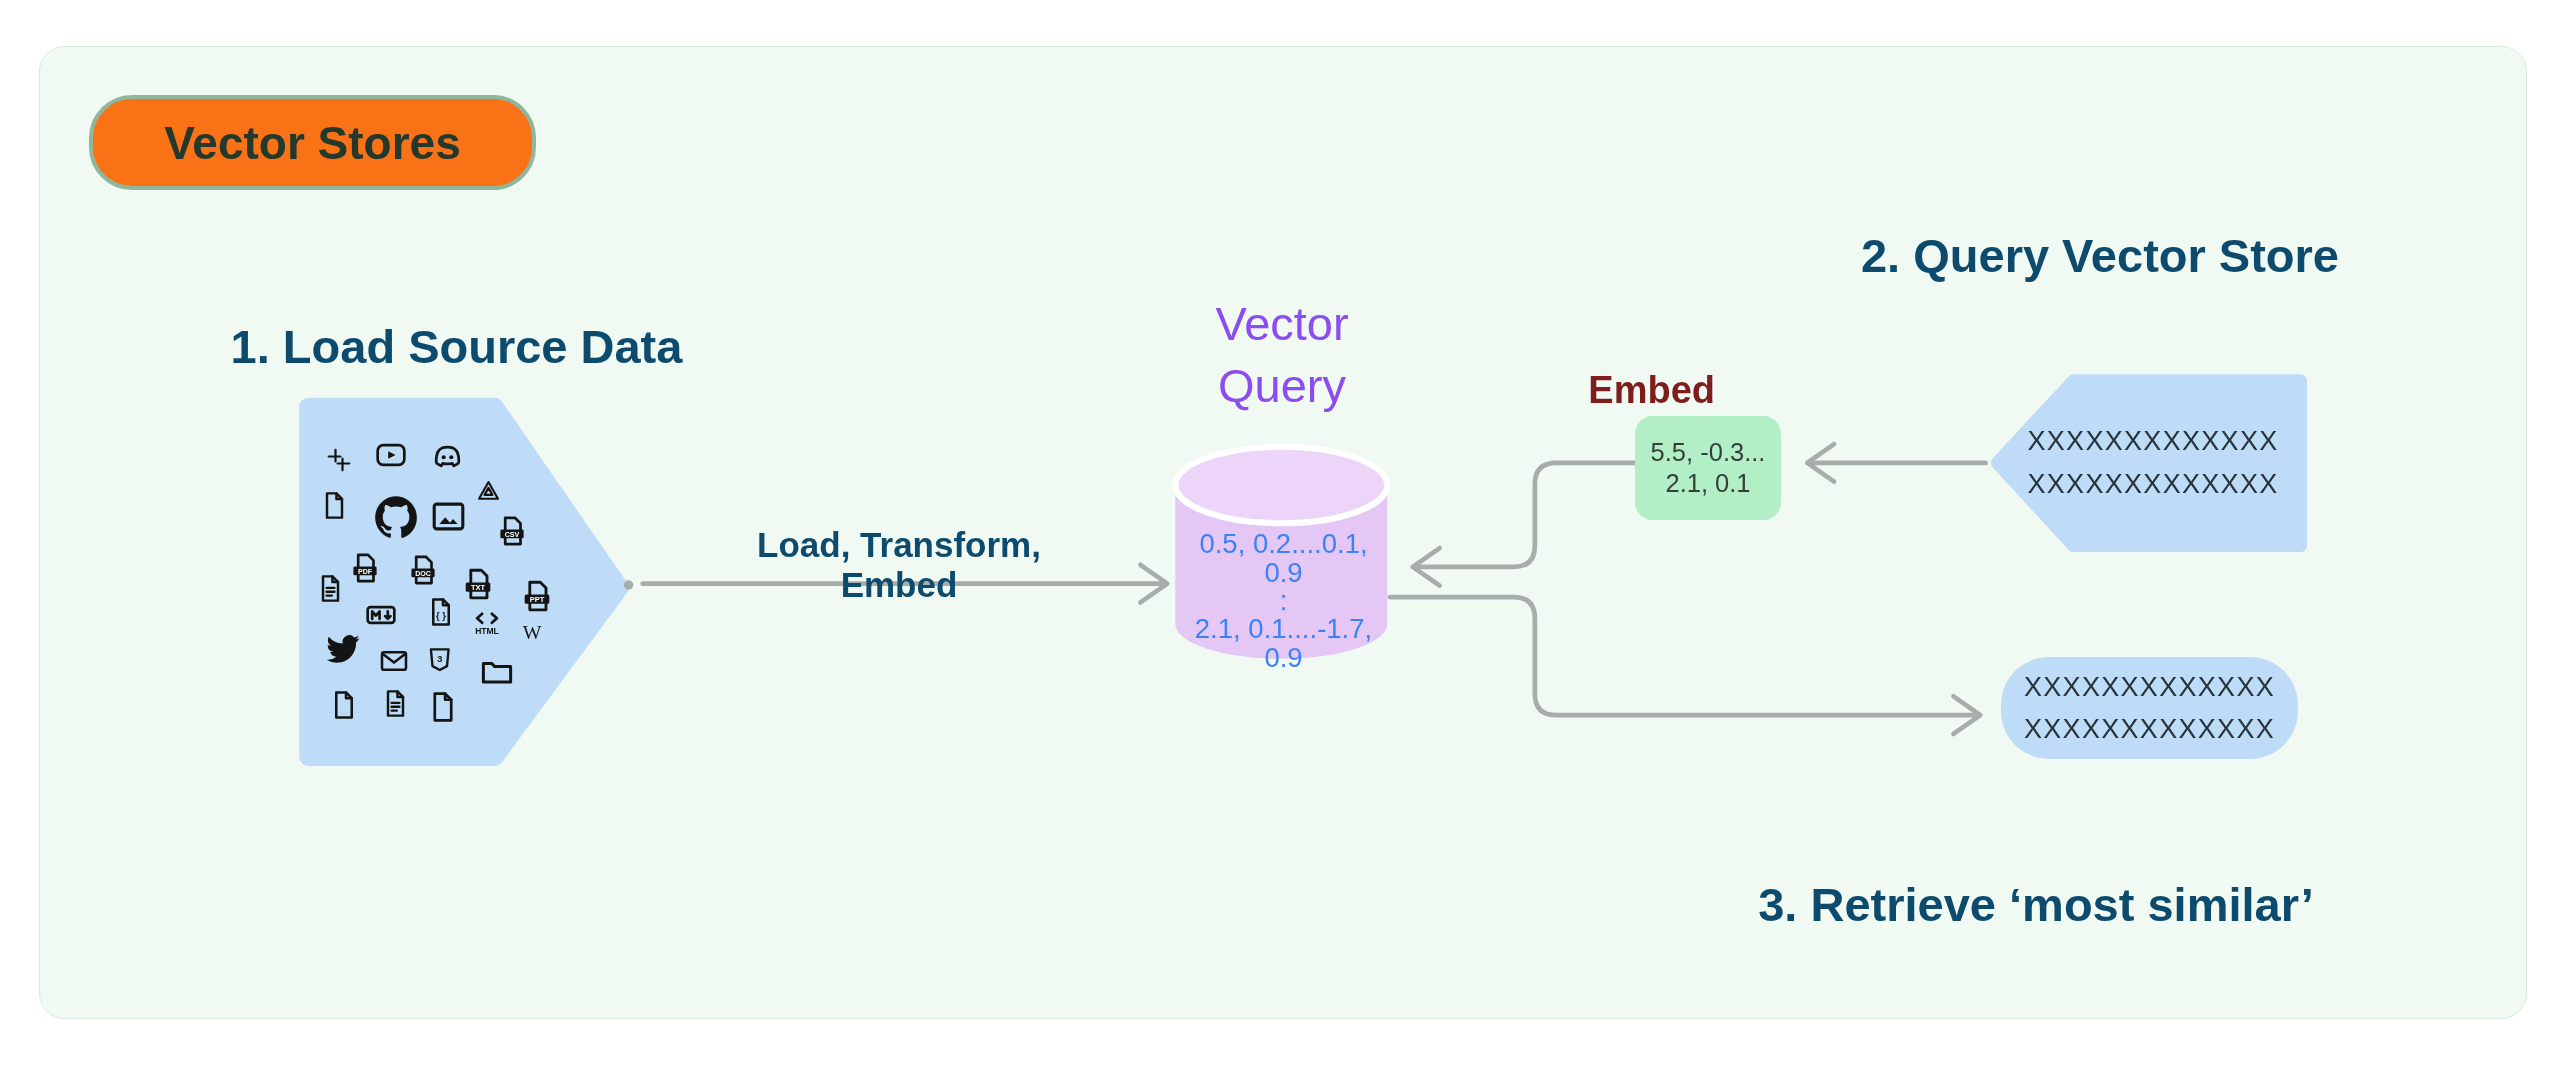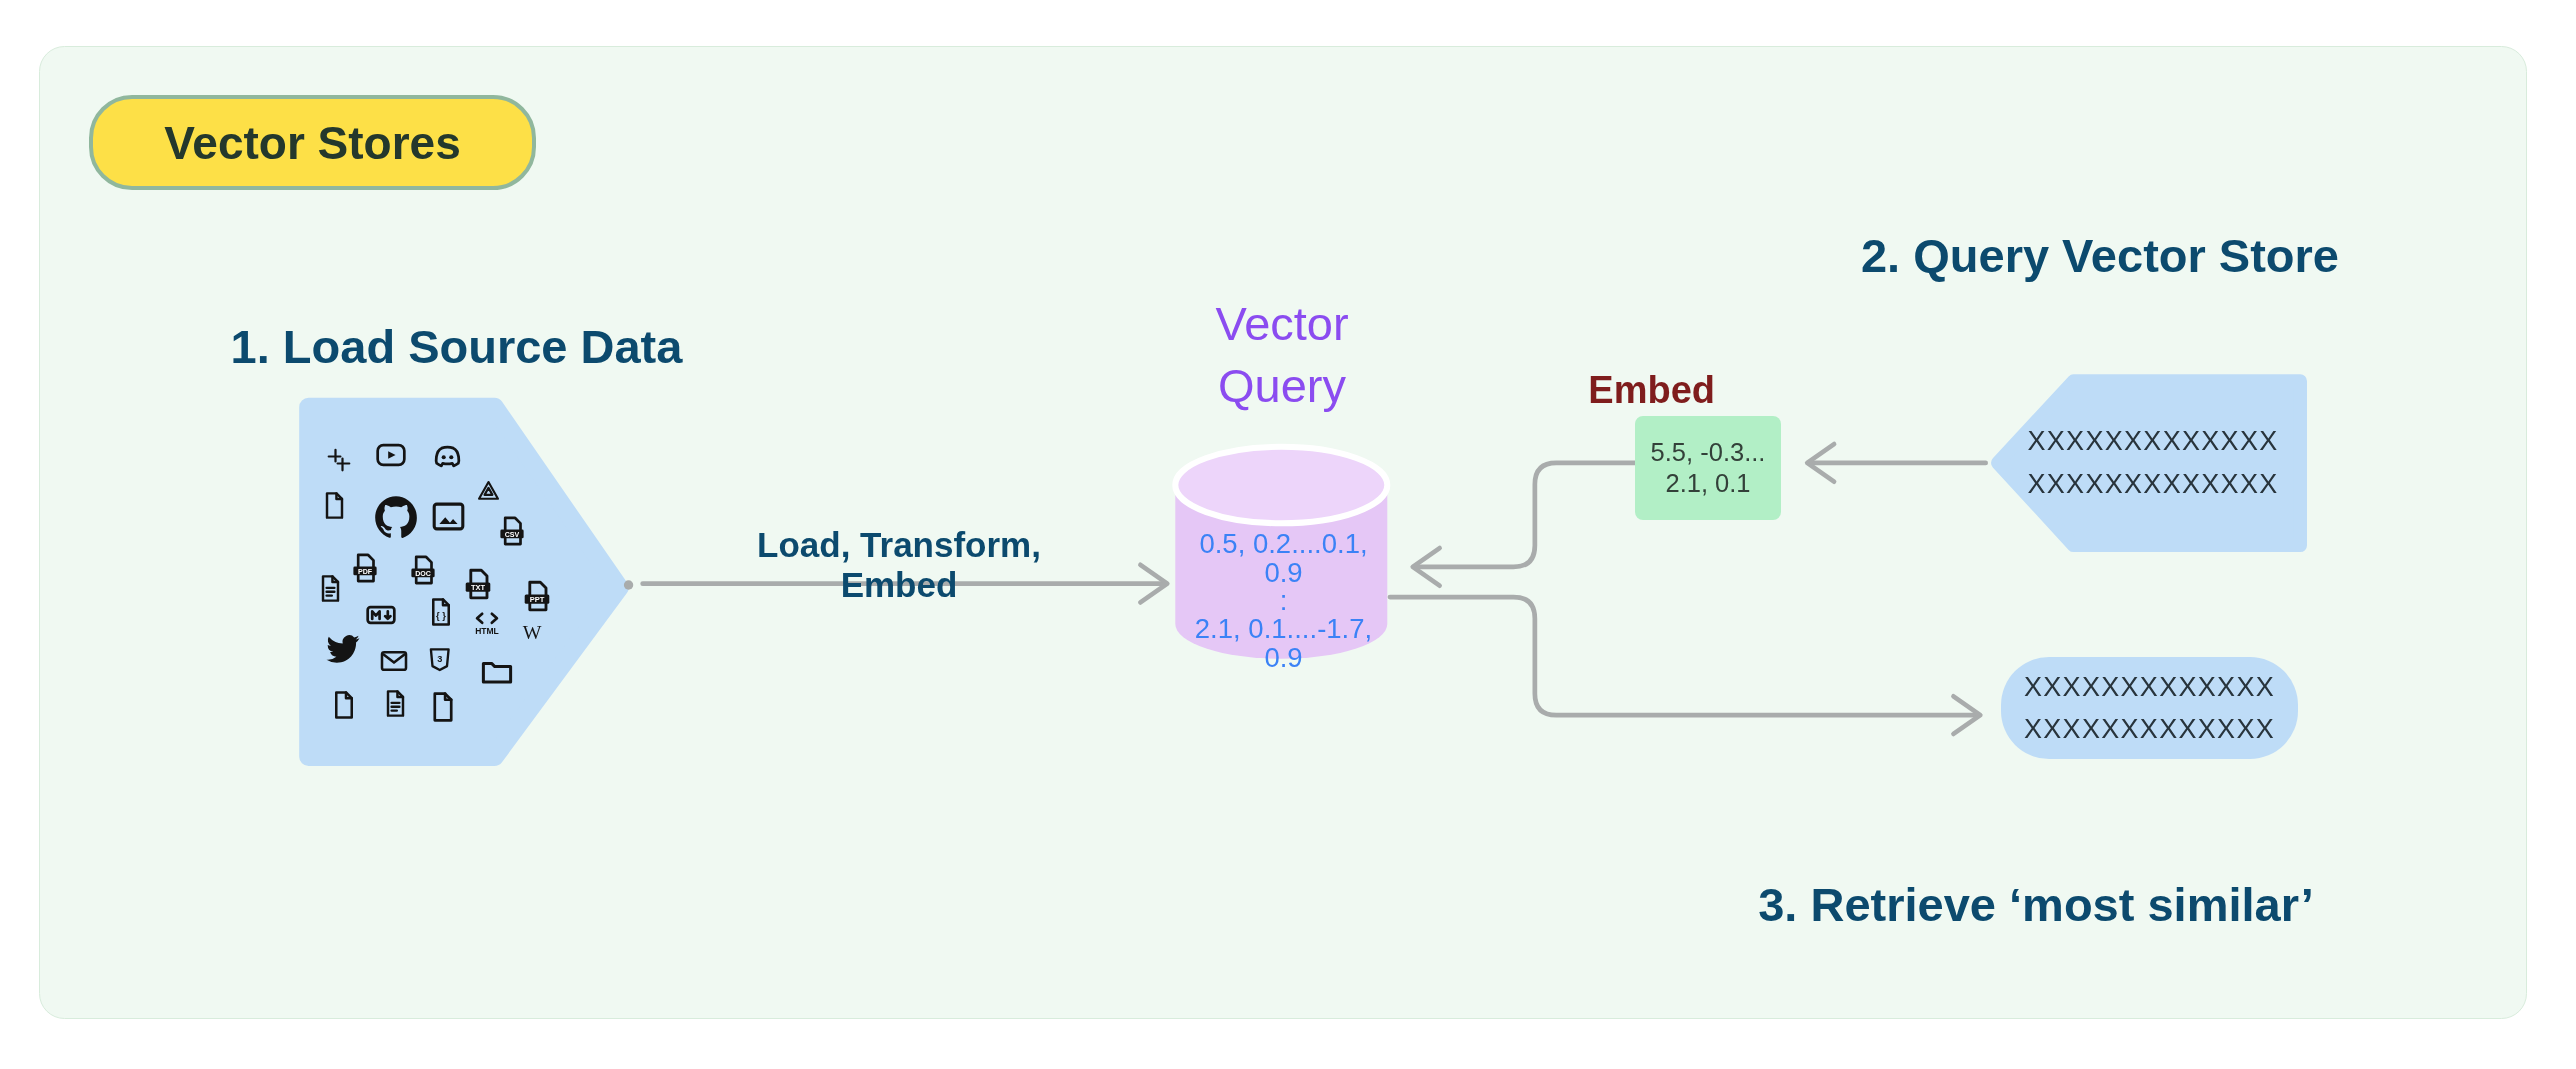--- a/index.html
+++ b/index.html
@@ -7,21 +7,21 @@
     width:2576px;height:1070px;position:relative;overflow:hidden;
     background:#ffffff;
     font-family:"Liberation Sans", sans-serif;
   }
   #panel{
     position:absolute;left:39px;top:46px;width:2486px;height:971px;
     border-radius:25.5px;border:1.3px solid #d8ecdc;background:#f0f9f2;
   }
   #badge{
     position:absolute;left:89px;top:95px;width:447px;height:95px;
-    border-radius:43px;border:4px solid #90b79d;background:#fde047;
+    border-radius:43px;border:4px solid #90b79d;background:#f97316;
     display:flex;align-items:center;justify-content:center;box-sizing:border-box;
   }
   #badge .t{font-size:46px;font-weight:bold;color:#24382c;letter-spacing:0;}
   .heading{
     position:absolute;font-size:47px;font-weight:bold;color:#0c4a6e;
     text-align:center;line-height:56px;
   }
   #step1{left:188px;top:319px;width:537px;}
   #step2{left:1798px;top:228px;width:604px;}
   #step3{left:1722px;top:877px;width:628px;}
@@ -45,21 +45,21 @@
   }
   #query-doc-text{left:2009px;top:398px;width:288px;height:129px;}
   #result-doc{
     position:absolute;left:2001px;top:657px;width:297px;height:102px;
     border-radius:48px;background:#bedcf7;
     display:flex;flex-direction:column;justify-content:center;align-items:center;
     color:#28343c;font-size:27px;line-height:42px;letter-spacing:1.3px;
   }
   #embed-box{
     position:absolute;left:1635px;top:416px;width:146px;height:104px;
-    border-radius:8px;background:#b2efc6;
+    border-radius:18px;background:#b2efc6;
     display:flex;flex-direction:column;justify-content:center;align-items:center;
     color:#334039;font-size:25.5px;line-height:31px;
   }
   #cyl-text{
     position:absolute;left:1179px;top:529px;width:209px;text-align:center;
     color:#3b82f6;font-size:27.5px;line-height:29px;
   }
   #cyl-text .r2{line-height:27px;}
   .icon{position:absolute;}
   .icon svg{display:block;width:100%;height:100%;}

